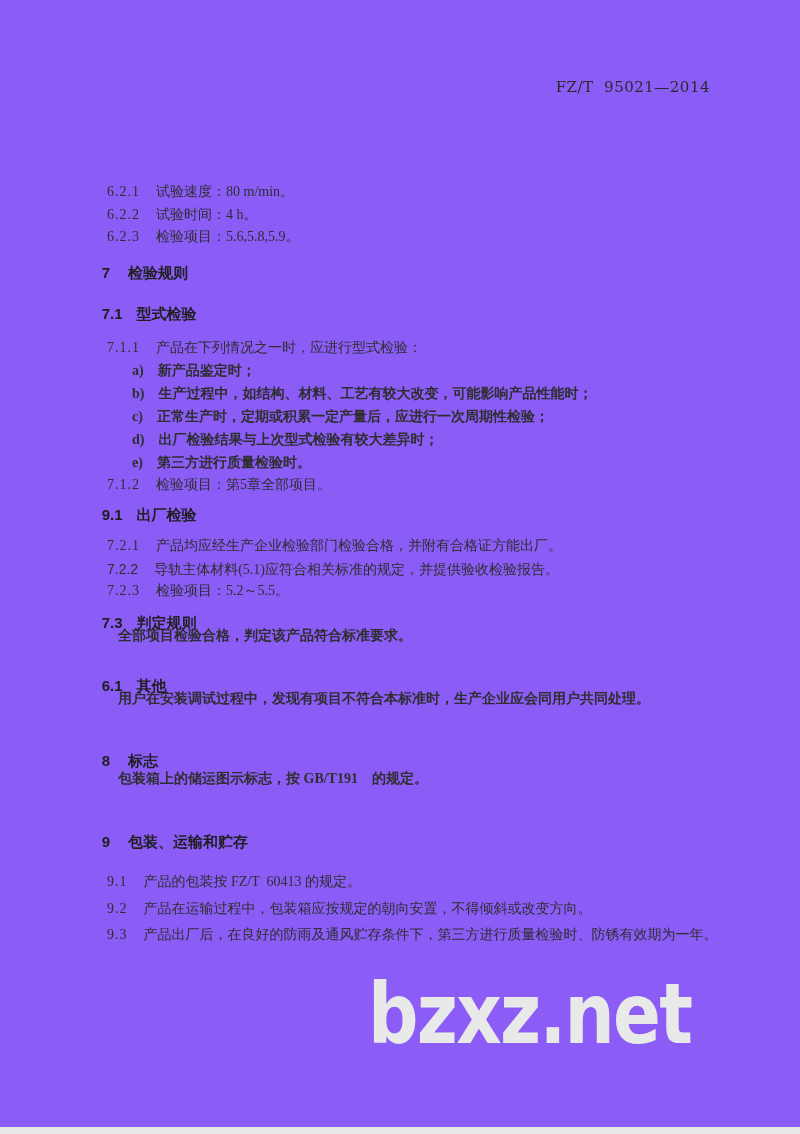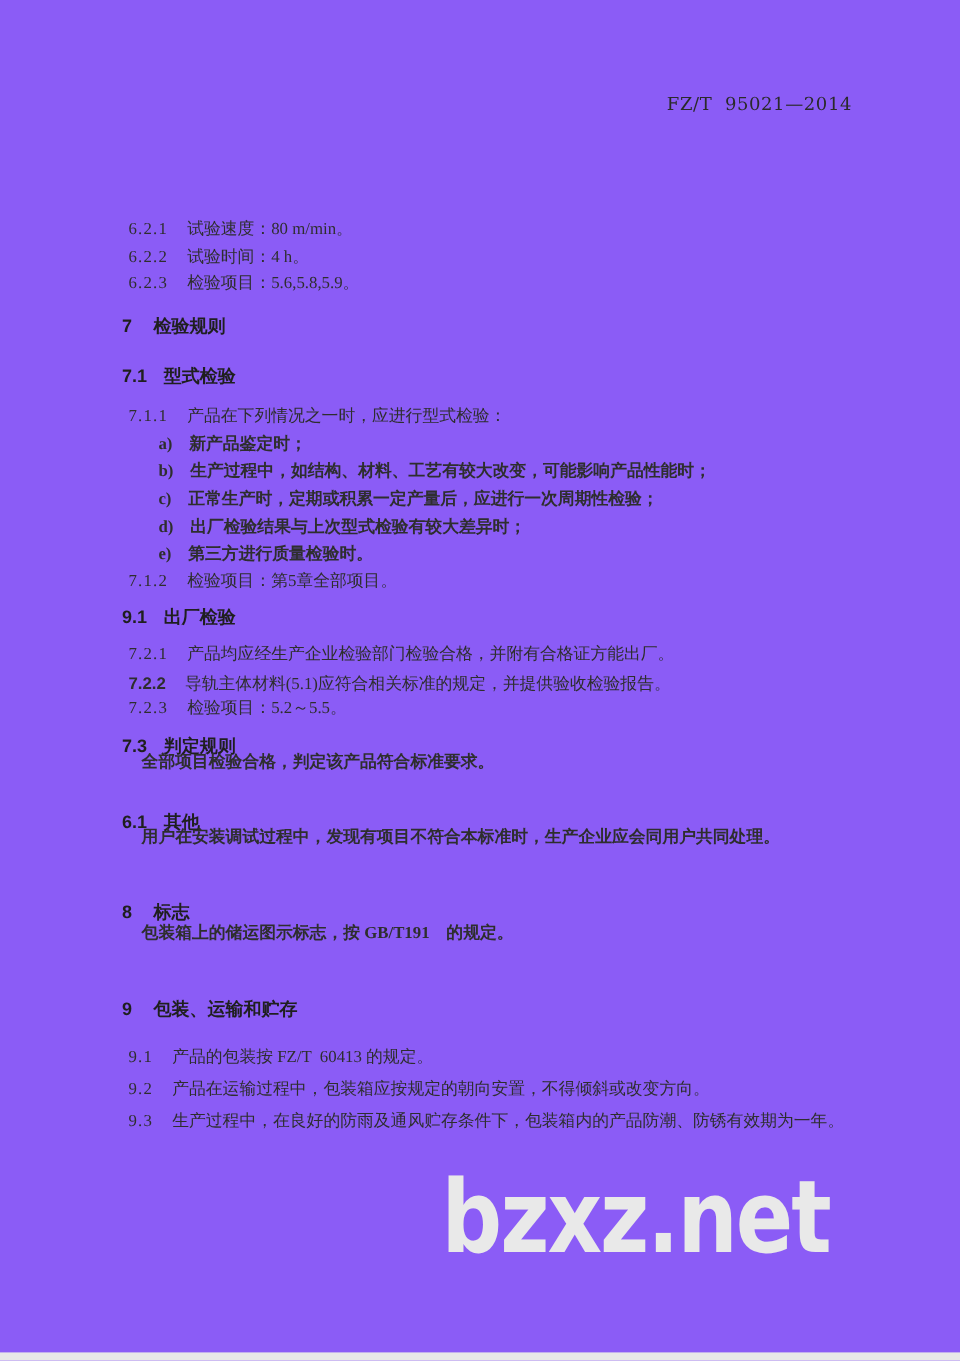--- a/index.html
+++ b/index.html
@@ -41,21 +41,21 @@
   .h1 .h-num { margin-right: 18px; }
   .h2 .h-num { margin-right: 14px; }
   .body-line { left: 93px; text-align: right; }
   .b-num {
     display: inline-block;
     margin-right: 16px;
     letter-spacing: 1px;
   }
   .b-num.bold-num {
     font-family: "Liberation Sans", "DejaVu Sans", sans-serif;
-    font-weight: 700;
+    font-weight: 400;
     letter-spacing: 0;
   }
   .list-line { left: 118px; font-weight: bold; }
   .l-marker {
     display: inline-block;
     margin-right: 14px;
   }
   .indent-para { left: 118px; font-weight: bold; }
   .heading-line { left: 85px; }
   .watermark {
@@ -158,20 +158,20 @@
   <div class="line h1 heading-line" style="top:812px">
     <span class="h-num">9</span><span class="h-title">包装、运输和贮存</span>
   </div>
   <div class="line body-line" style="top:852px">
     <span class="b-num">9.1</span><span>产品的包装按 FZ/T  60413 的规定。</span>
   </div>
   <div class="line body-line" style="top:879px">
     <span class="b-num">9.2</span><span>产品在运输过程中，包装箱应按规定的朝向安置，不得倾斜或改变方向。</span>
   </div>
   <div class="line body-line" style="top:905px">
-    <span class="b-num">9.3</span><span>生产过程中，在良好的防雨及通风贮存条件下，包装箱内的产品防潮、防锈有效期为一年。</span>
+    <span class="b-num">9.3</span><span>产品出厂后，在良好的防雨及通风贮存条件下，第三方进行质量检验时、防锈有效期为一年。</span>
   </div>
 
   <div class="watermark">bzxz.net</div>
 
   <div class="bottom-strip"></div>
 
 </div>
 
 </body></html>

